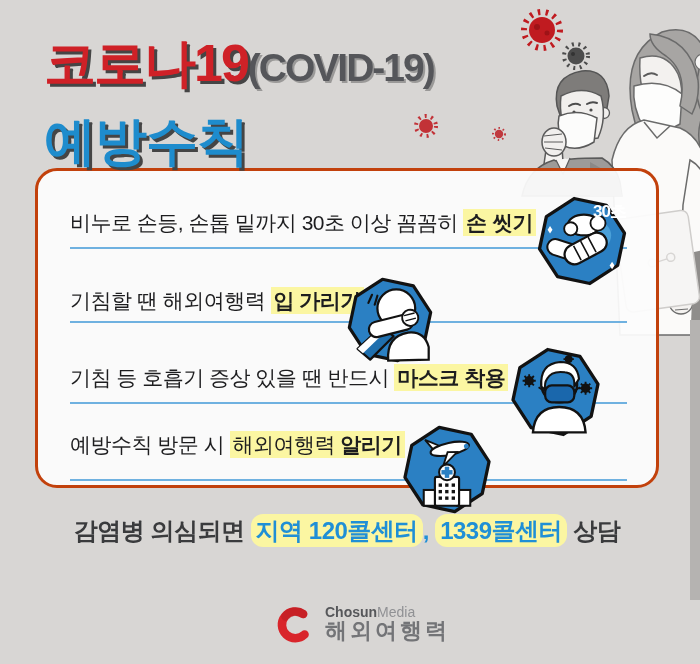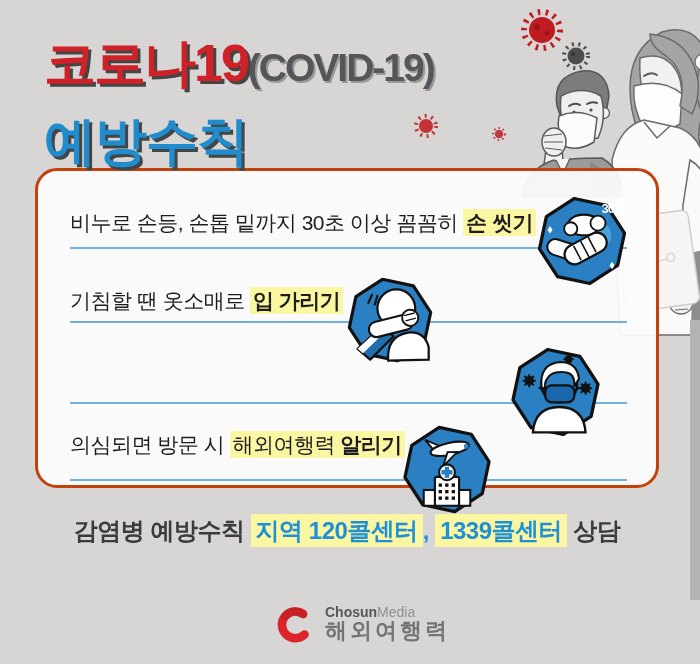--- a/index.html
+++ b/index.html
@@ -45,31 +45,31 @@
   .r1{top:38px;} .r2{top:116px;} .r3{top:193px;} .r4{top:260px;}
   .rule-line{
     position:absolute;left:32px;width:557px;height:0;
     border-top:2px solid #6fb1e0;
   }
   .l1{top:76px;} .l2{top:150px;} .l3{top:231px;} .l4{top:308px;}
   .hotline{
     position:absolute;left:0;right:0;top:344px;text-align:center;
     font-size:24px;font-weight:700;letter-spacing:-0.5px;color:#3a3b3d;white-space:nowrap;
   }
-  .hotline .blue{color:#1f8fd6;}
+  .hotline .blue{color:#1f8fd6;border-radius:12px;}
   .hotline .hl{background:#fbf6a2;padding:3px 5px;}
   
   .rule-icon{position:absolute;z-index:3;}
   .i1{left:534px;top:194px;width:96px;height:94px;}
   .i2{left:345px;top:275px;width:90px;height:90px;}
   .i3{left:508px;top:345px;width:95px;height:94px;}
   .i4{left:400px;top:423px;width:94px;height:93px;}
   .badge{
     position:absolute;right:4px;top:6px;
-    font-size:13px;font-weight:700;color:#ffffff;letter-spacing:-1px;
+    font-size:17px;font-weight:700;color:#ffffff;letter-spacing:-1px;
   }
   
   .footer{
     position:absolute;left:0;right:0;top:601px;z-index:2;
     display:flex;justify-content:center;align-items:center;gap:9px;
   }
   .brand-en{font-size:14px;color:#56575a;font-weight:700;line-height:1;}
   .brand-en .light{font-weight:400;color:#909194;}
   .brand-kr{font-size:22px;font-weight:700;color:#737477;letter-spacing:3px;line-height:1.1;}
 </style>
@@ -152,29 +152,30 @@
     <div>
       <span class="t-main">코로나19</span><span class="t-paren">(COVID-19)</span>
     </div>
     <div class="t-sub">예방수칙</div>
   </div>
 
   <div class="card">
     <div class="rule-text r1"><span>비누로 손등, 손톱 밑까지 30초 이상 꼼꼼히 </span><span class="hl"><span></span><span class="hl-b">손 씻기</span></span></div>
     <div class="rule-line l1"></div>
 
-    <div class="rule-text r2"><span>기침할 땐 옷소매로 </span><span class="hl"><span></span><span class="hl-b">입 가리기</span></span></div>
+    <div class="rule-text r2"><span>기침할 땐 해외여행력 </span><span class="hl"><span></span><span class="hl-b">입 가리기</span></span></div>
     <div class="rule-line l2"></div>
 
+    <div class="rule-text r3"><span>기침 등 호흡기 증상 있을 땐 반드시 </span><span class="hl"><span></span><span class="hl-b">마스크 착용</span></span></div>
     <div class="rule-line l3"></div>
 
-    <div class="rule-text r4"><span>의심되면 방문 시 </span><span class="hl"><span>해외여행력 </span><span class="hl-b">알리기</span></span></div>
+    <div class="rule-text r4"><span>예방수칙 방문 시 </span><span class="hl"><span>해외여행력 </span><span class="hl-b">알리기</span></span></div>
     <div class="rule-line l4"></div>
 
-    <div class="hotline"><span>감염병 예방수칙 </span><span class="hl blue">지역 120콜센터</span><span class="blue">, </span><span class="hl blue">1339콜센터</span><span> 상담</span></div>
+    <div class="hotline"><span>감염병 의심되면 </span><span class="hl blue">지역 120콜센터</span><span class="blue">, </span><span class="hl blue">1339콜센터</span><span> 상담</span></div>
   </div>
 
   <div class="rule-icon i1">
     <svg width="96" height="94" viewBox="0 0 100 100">
       <polygon points="95.2,41.6 76,12.1 41.6,4.8 12.1,24 4.8,58.4 24,87.9 58.4,95.2 87.9,76" fill="#2b80c3" stroke="#121212" stroke-width="3.5" stroke-linejoin="round"></polygon>
       <circle cx="66" cy="44" r="15" fill="#4aa0d8"></circle>
       <ellipse cx="52" cy="33" rx="17" ry="11" fill="#ffffff" stroke="#121212" stroke-width="2.3"></ellipse>
       <circle cx="38" cy="37" r="7" fill="#ffffff" stroke="#121212" stroke-width="2"></circle>
       <circle cx="67" cy="31" r="8" fill="#ffffff" stroke="#121212" stroke-width="2"></circle>
       <g transform="rotate(18,34,62)">

